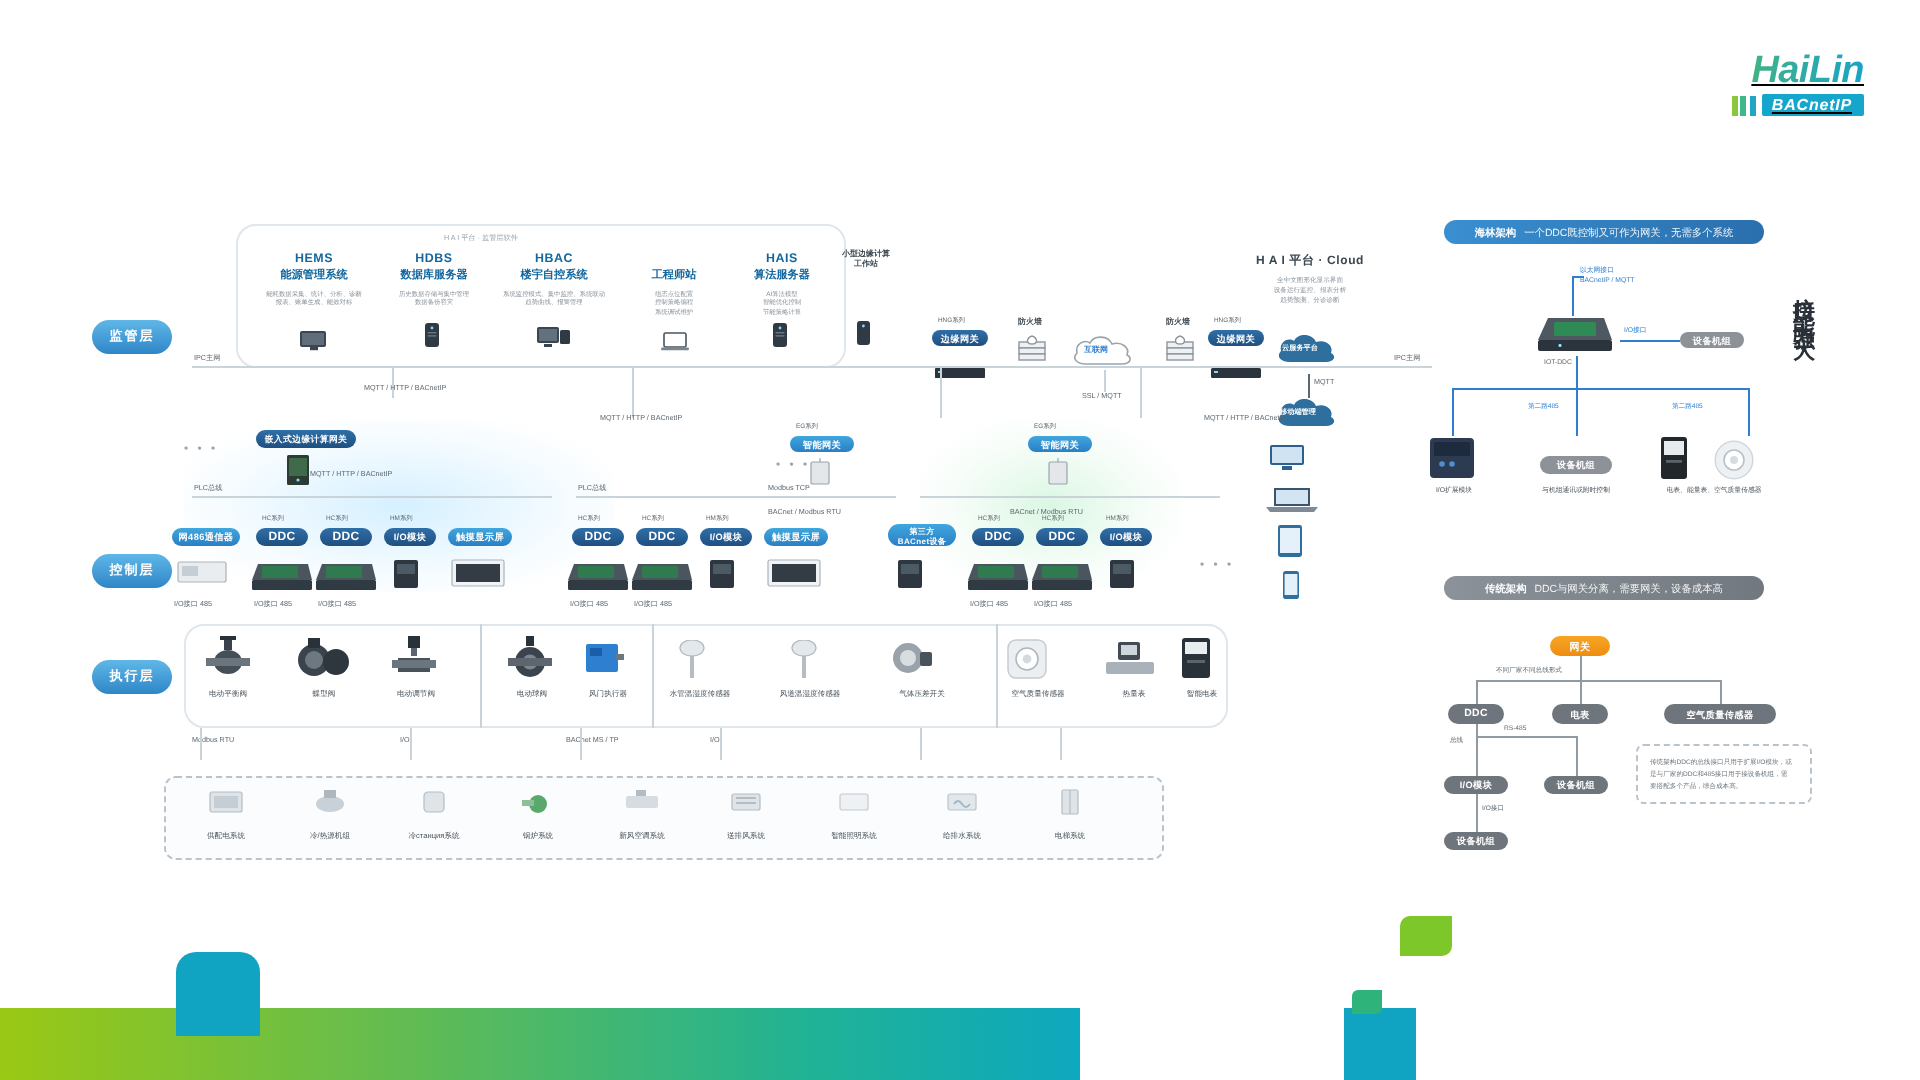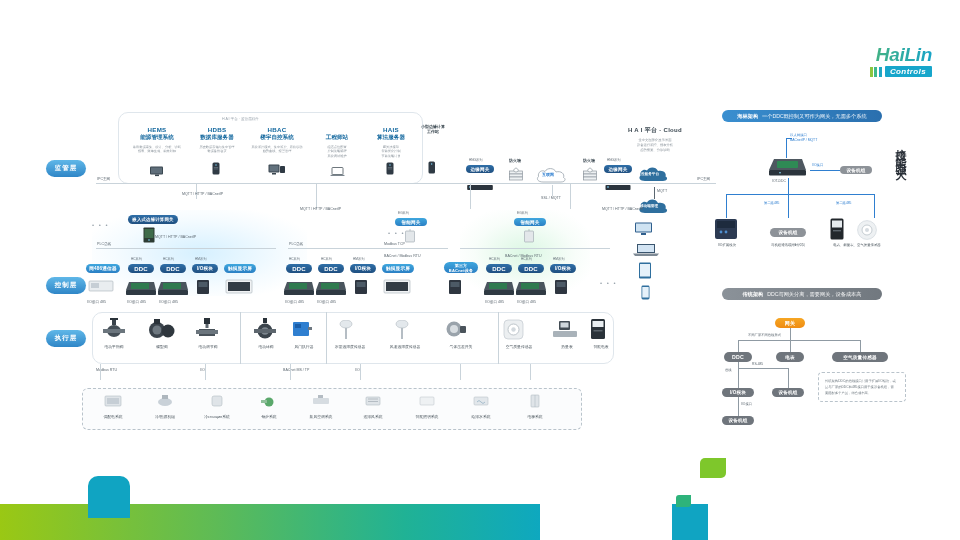--- a/index.html
+++ b/index.html
@@ -14,21 +14,21 @@
   
   .title {
     position: absolute; left: 48px; top: 42px;
     font-size: 20px; font-weight: bold; letter-spacing: .5px;
     white-space: nowrap;
   }
   .title .t-green { color: #5cb531; }
   .title .t-dash  { color: #2e9c6a; padding: 0 4px; }
   .title .t-blue  { color: #12679e; }
 
-  .logo { position: absolute; right: 28px; top: 45px; width: 112px; height: 40px; }
+  .logo { position: absolute; right: 28px; top: 26px; width: 112px; height: 40px; text-decoration: underline; }
   .logo-word {
     font-size: 19px; font-weight: bold; font-style: italic;
     letter-spacing: -.3px; line-height: 1;
     background: linear-gradient(90deg,#7fc241 0%, #46b37e 45%, #18a4c8 100%);
     -webkit-background-clip: text; background-clip: text; color: transparent;
     text-align: right;
   }
   .logo-sub { display:flex; align-items:center; justify-content:flex-end; gap:3px; margin-top:2px; }
   .logo-bars { display:flex; gap:1.5px; }
   .logo-bars i { display:block; width:3px; height:10px; }
@@ -141,21 +141,21 @@
 
 
   <div class="logo">
     <div class="logo-word">HaiLin</div>
     <div class="logo-sub">
       <span class="logo-bars">
           <i></i>
           <i></i>
           <i></i>
         </span>
-      <span class="logo-ctrl">Controls</span>
+      <span class="logo-ctrl">BACnetIP</span>
     </div>
   </div>
 
   <div class="bottom-bar"></div>
   <div class="deco-block deco-b1"></div>
   <div class="deco-block deco-b2"></div>
   <div class="deco-g1"></div>
   <div class="deco-g2"></div>
 
   <div class="layer-tag" style="left:46px; top:160px;">监管层</div>

